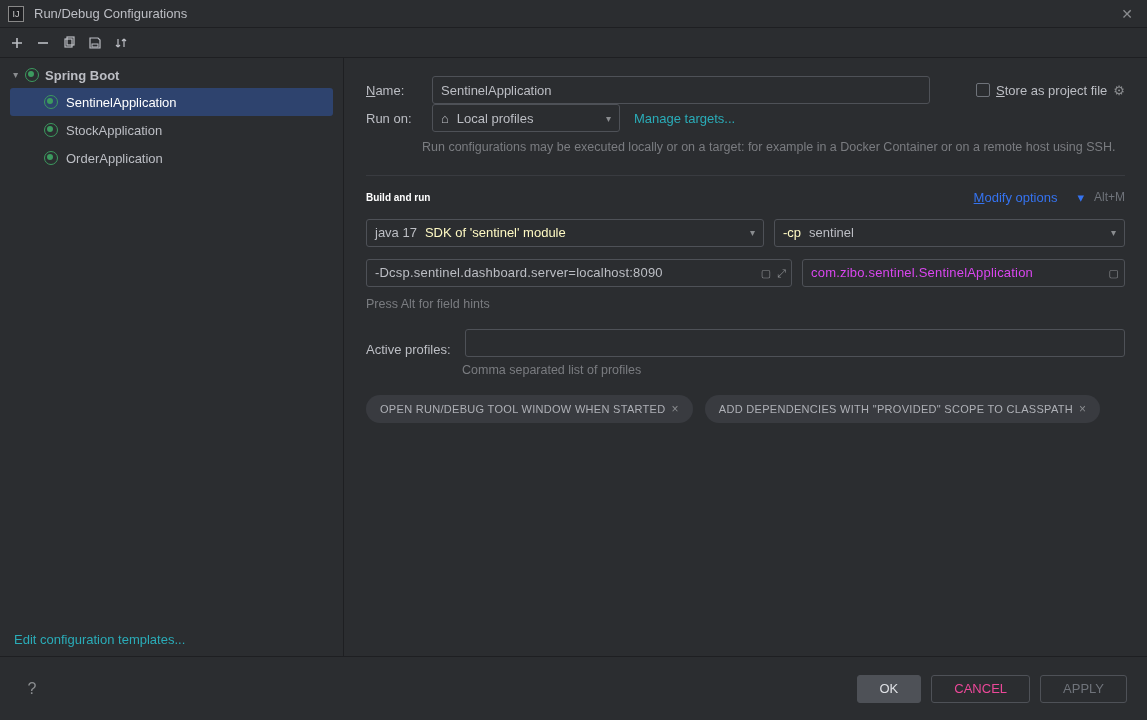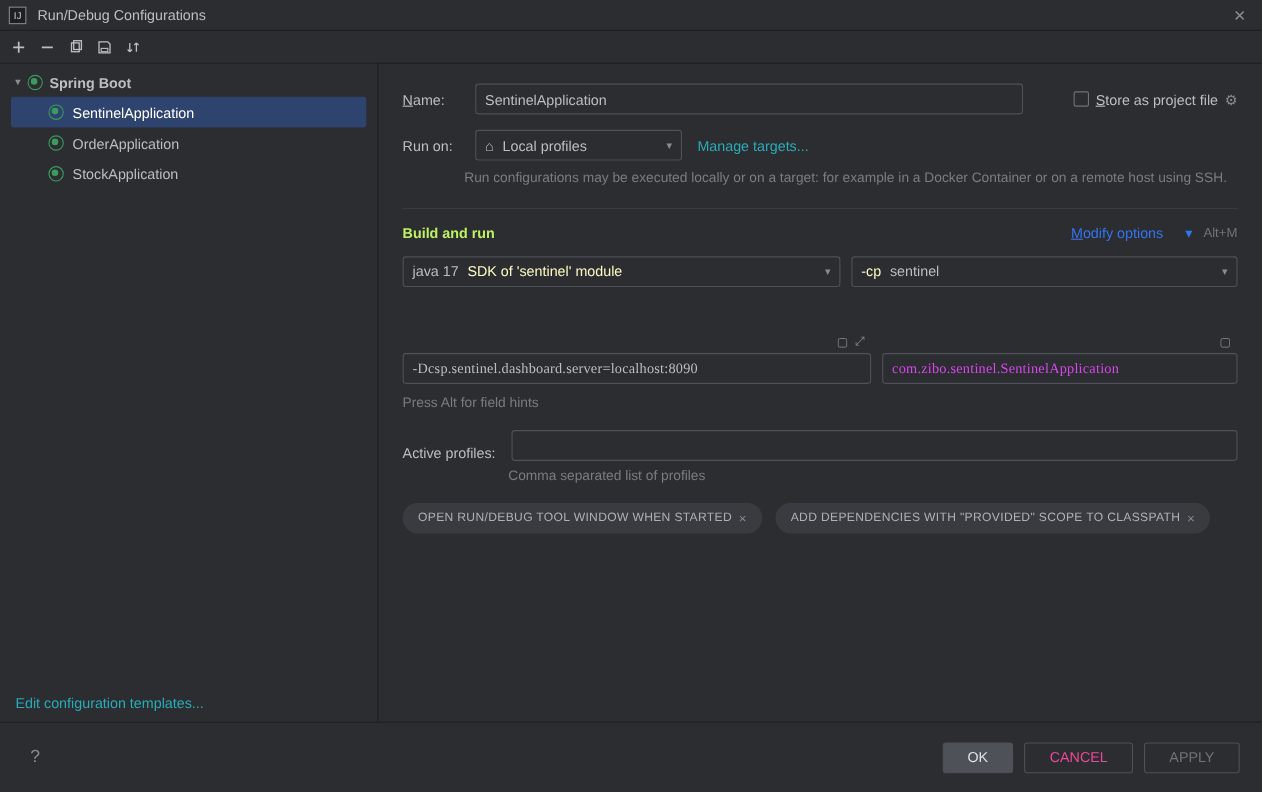--- a/index.html
+++ b/index.html
@@ -20,56 +20,56 @@
 .tree-group { display:flex; align-items:center; height:26px; padding-left:14px; gap:6px; font-size:13px; color:#bcbec4; cursor:pointer; }
 .tree-group .chev { font-size:10px; color:#8a8c8f; transform:rotate(90deg); }
 .tree-group b { font-weight:600; }
 .tree-item { display:flex; align-items:center; height:28px; padding-left:44px; gap:8px; font-size:13px; color:#bcbec4; cursor:pointer; }
 .tree-item.selected { background:#2e436e; color:#ffffff; border-radius:3px; margin:0 10px; padding-left:34px; }
 .leaf-icon { width:14px; height:14px; border-radius:50%; border:1.5px solid #3c9a5f; position:relative; }
 .leaf-icon::after { content:""; position:absolute; left:2px; top:2px; width:6px; height:6px; background:#3c9a5f; border-radius:50%; }
 
 .content { flex:1; padding:18px 22px 0 22px; overflow:auto; }
 
-.row { display:flex; align-items:center; margin-bottom:14px; gap:14px; }
+.row { display:flex; align-items:center; gap:14px; }
 .lbl { font-size:13px; color:#bcbec4; min-width:52px; }
 .lbl u { text-decoration:underline; }
 
 .input { height:28px; background:#2b2d30; border:1px solid #4e5157; border-radius:3px; color:#bcbec4; padding:0 8px; font-size:13px; outline:none; }
 .input.name { width:498px; }
 
 .store { margin-left:auto; display:flex; align-items:center; gap:6px; font-size:13px; color:#bcbec4; }
 .checkbox { width:14px; height:14px; border:1px solid #6f737a; border-radius:2px; }
 .gear { color:#8a8c8f; }
 
 .dropdown { height:28px; background:#2b2d30; border:1px solid #4e5157; border-radius:3px; display:flex; align-items:center; padding:0 8px; font-size:13px; gap:8px; cursor:pointer; position:relative; }
 .dropdown .chev { margin-left:auto; font-size:10px; color:#8a8c8f; }
 .runon-dd { width:188px; }
 .link { color:#2aacb8; font-size:13px; cursor:pointer; }
 
 .hint { font-size:12.5px; color:#7a7c80; margin-left:56px; margin-bottom:18px; line-height:1.5; }
 
 .divider { height:1px; background:#393b40; margin:4px 0 14px 0; }
 
 .section-row { display:flex; align-items:center; margin-bottom:14px; }
-.section-title { font-size:13px; font-weight:600; color:#bef264; }
+.section-title { font-size:10px; font-weight:600; color:#ffffff; }
 .modify { margin-left:auto; font-size:13px; color:#3573f0; cursor:pointer; display:flex; align-items:center; gap:20px; }
 .kbd { font-size:12px; color:#6f737a; margin-left:10px; }
 
 .combo-row { display:flex; gap:10px; margin-bottom:12px;justify-content:center; }
 .jdk-dd { width:398px; }
 .cp-dd { flex:1; }
 .dim { color:#fef9c3; }
 .mono { font-family:"Consolas","Courier New",monospace; }
 
 .vmrow { display:flex; gap:10px; margin-bottom:10px; }
 .vm-field { width:426px; position:relative; }
 .mainclass-field { flex:1; position:relative; }
 .field-icons { position:absolute; right:6px; top:50%; transform:translateY(-50%); display:flex; gap:6px; color:#8a8c8f; font-size:11px; }
-.input.mono { font-family:Liberation Serif, serif; letter-spacing:0.2px;margin-top:48px; }
+.input.mono { font-family:Liberation Sans, sans-serif; letter-spacing:0.2px; }
 .input.vm { width:100%; }
 .input.mainclass { width:100%; color:#d946ef; }
 
 .small-hint { font-size:12.5px; color:#7a7c80; margin-bottom:18px; }
 
 .profiles-row { display:flex; align-items:flex-end; gap:14px; margin-bottom:6px; }
 .profiles-input { flex:1; }
 
 .chips { display:flex; gap:12px; margin-top:18px; }
 .chip { background:#393b40; color:#aeb0b6; font-size:11px; padding:7px 14px; border-radius:14px; letter-spacing:.3px; cursor:pointer; display:flex; align-items:center; gap:6px; }
@@ -131,25 +131,25 @@
         <span class="chev">▸</span>
         <span class="leaf-icon"></span>
         <b>Spring Boot</b>
       </div>
       <div class="tree-item selected">
         <span class="leaf-icon"></span>
         <span>SentinelApplication</span>
       </div>
       <div class="tree-item">
         <span class="leaf-icon"></span>
+        <span>StockApplication</span>
+      </div>
+      <div class="tree-item">
+        <span class="leaf-icon"></span>
         <span>OrderApplication</span>
-      </div>
-      <div class="tree-item">
-        <span class="leaf-icon"></span>
-        <span>StockApplication</span>
       </div>
     </div>
     <div class="sidebar-footer">
       <span class="link">Edit configuration templates...</span>
     </div>
   </div>
 
   <div class="content">
 
     <div class="row">

